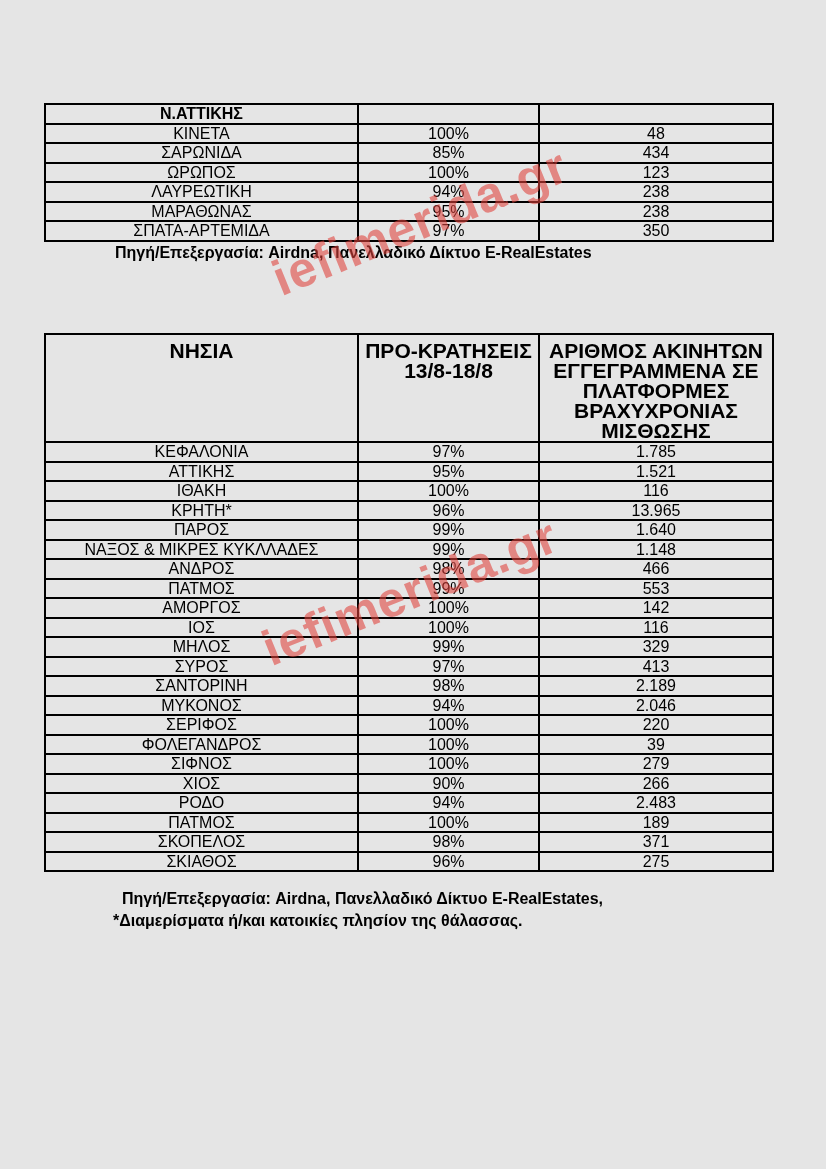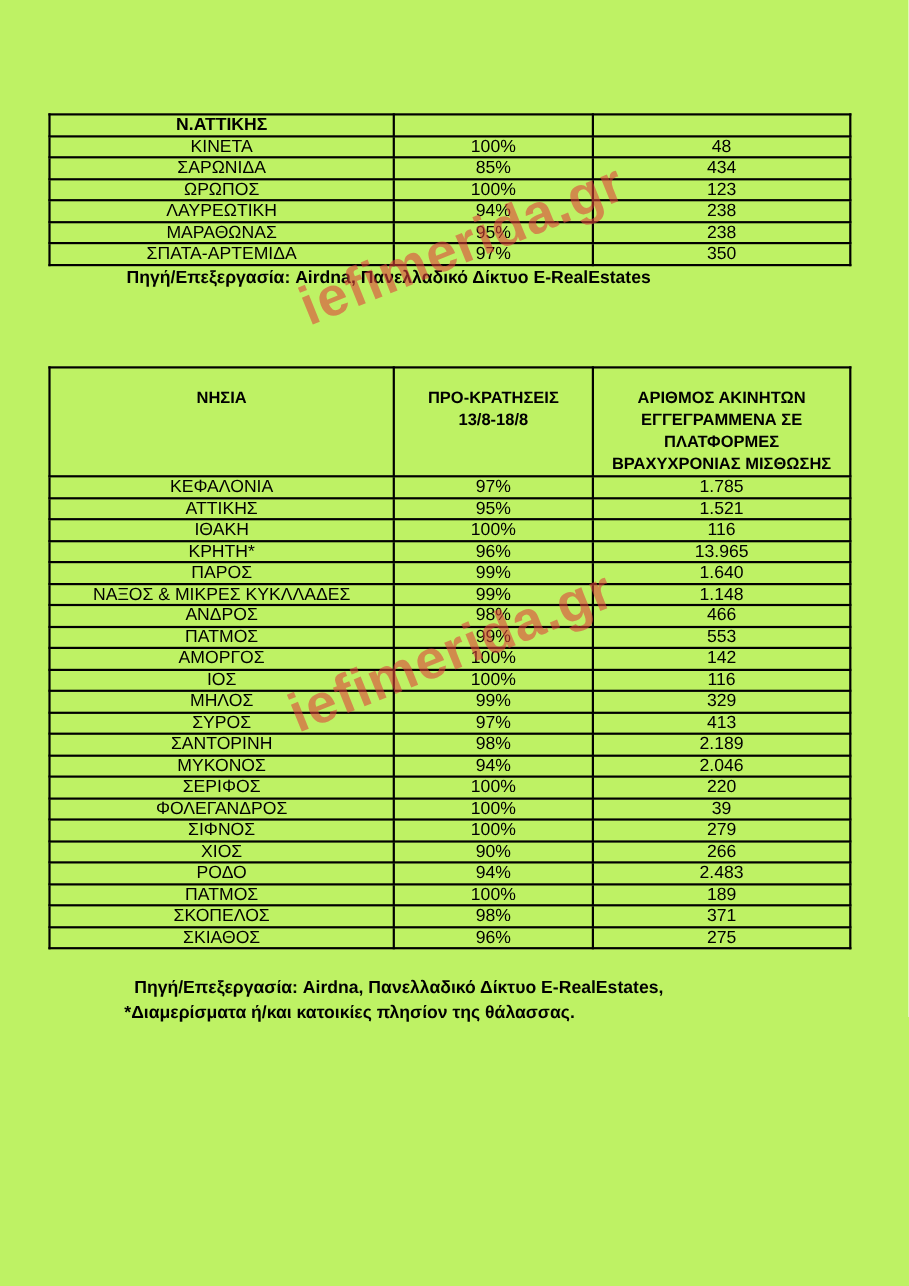--- a/index.html
+++ b/index.html
@@ -1,20 +1,20 @@
 <!DOCTYPE html>
 <html lang="el"><head>
 <meta charset="utf-8">
 <style>
   html, body { margin: 0; padding: 0; background: #ffffff; }
   .page {
     position: relative;
     width: 826px;
     height: 1169px;
-    background: #bef264;
+    background: #e5e5e5;
     overflow: hidden;
     font-family: "Liberation Sans", "DejaVu Sans", sans-serif;
     color: #000;
   }
 
   table.tbl {
     position: absolute;
     left: 44px;
     width: 728px;
     border-collapse: collapse;
@@ -43,26 +43,26 @@
   .attica th {
     font-size: 16px;
     font-weight: bold;
     height: 17.5px;
     line-height: 17px;
     vertical-align: middle;
   }
 
   .islands { top: 333px; }
   .islands thead th {
-    font-size: 15px;
+    font-size: 21px;
     font-weight: bold;
     height: 77px;
     line-height: 20px;
     vertical-align: top;
-    padding-top: 17px;
+    padding-top: 6px;
     white-space: pre-line;
   }
 
   .source {
     position: absolute;
     margin: 0;
     font-size: 16px;
     font-weight: bold;
     white-space: nowrap;
     color: #000;

